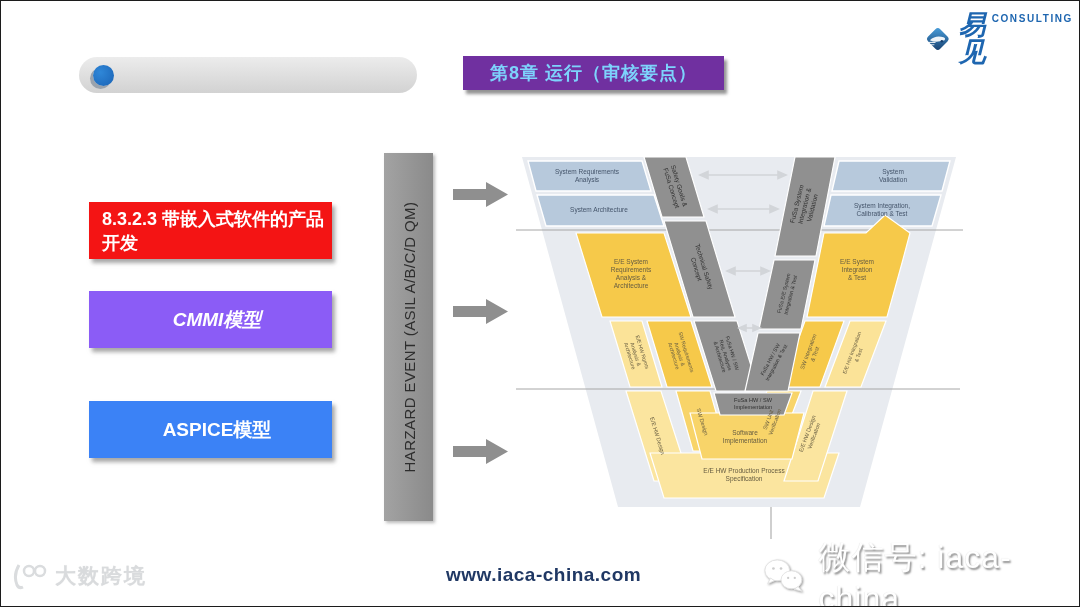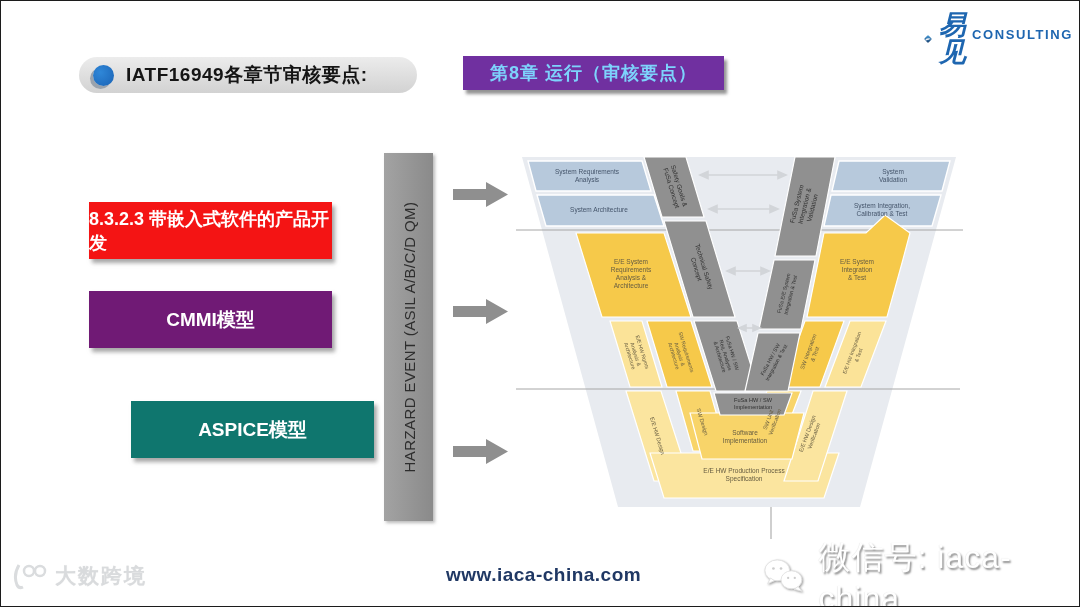--- a/index.html
+++ b/index.html
@@ -29,32 +29,33 @@
   .banner {
     position:absolute; left:462px; top:55px; width:261px; height:34px;
     background:#7030a0; box-shadow:3px 4px 3px rgba(60,60,60,.55);
     display:flex; align-items:center; justify-content:center;
   }
   .banner-text { color:#7dd3fc; font-size:18px; font-weight:bold; letter-spacing:1px; }
 
   .logo { position:absolute; right:6px; top:8px; width:150px; height:60px; display:flex; align-items:center; gap:6px; }
   .logo-texts { display:flex; flex-direction:row; align-items:flex-start; line-height:1; }
   .logo-cn { font-size:27px; font-weight:bold; color:#1e66b0; letter-spacing:6px; font-style:italic; }
-  .logo-en { font-size:13px; font-weight:bold; color:#1e66b0; letter-spacing:1.6px; margin-top:16px; }
+  .logo-en { font-size:10px; font-weight:bold; color:#1e66b0; letter-spacing:1.6px; margin-top:2px; }
 
   
   .lbox {
     position:absolute; left:88px; width:243px; height:57px;
     display:flex; align-items:center; justify-content:center;
     color:#fff; font-weight:bold; font-size:19px;
     box-shadow:3px 4px 4px rgba(110,110,110,.6);
+    padding-left:13px;
   }
   .lbox.red { top:201px; background:#f41414; font-size:18px; }
-  .lbox.blue1 { top:290px; background:#701a75; }
-  .lbox.blue2 { top:400px; background:#0f766e;margin-left:42px; }
+  .lbox.blue1 { top:290px; background:#8b5cf6;font-style:italic; }
+  .lbox.blue2 { top:400px; background:#3b82f6; }
 
   
   .hazard-bar {
     position:absolute; left:383px; top:152px; width:49px; height:368px;
     background:linear-gradient(90deg,#a3a3a3,#8a8a8a);
     box-shadow:2px 2px 3px rgba(120,120,120,.5);
   }
   .hazard-text {
     position:absolute; left:50%; top:50%; width:368px; text-align:center;
     transform:translate(-50%,-50%) rotate(-90deg);
@@ -98,21 +99,20 @@
     position:absolute; left:8px; top:560px; display:flex; align-items:center; gap:6px;
     color:#d9dbdd; font-size:21px; font-weight:bold; letter-spacing:2px;
     text-shadow:0 0 1px #e9e9e9;
   }
 </style>
 </head>
 <body>
 
 <div class="badge">
   <span class="badge-dot"></span>
-  <span class="badge-text">IATF16949各章节审核要点:</span>
 </div>
 
 <div class="banner">
   <span class="banner-text">第8章  运行（审核要点）</span>
 </div>
 
 <div class="logo">
   <svg width="52" height="54" viewBox="0 0 52 54">
     <defs>
       <linearGradient id="lg" x1="0" y1="0" x2="1" y2="1">

